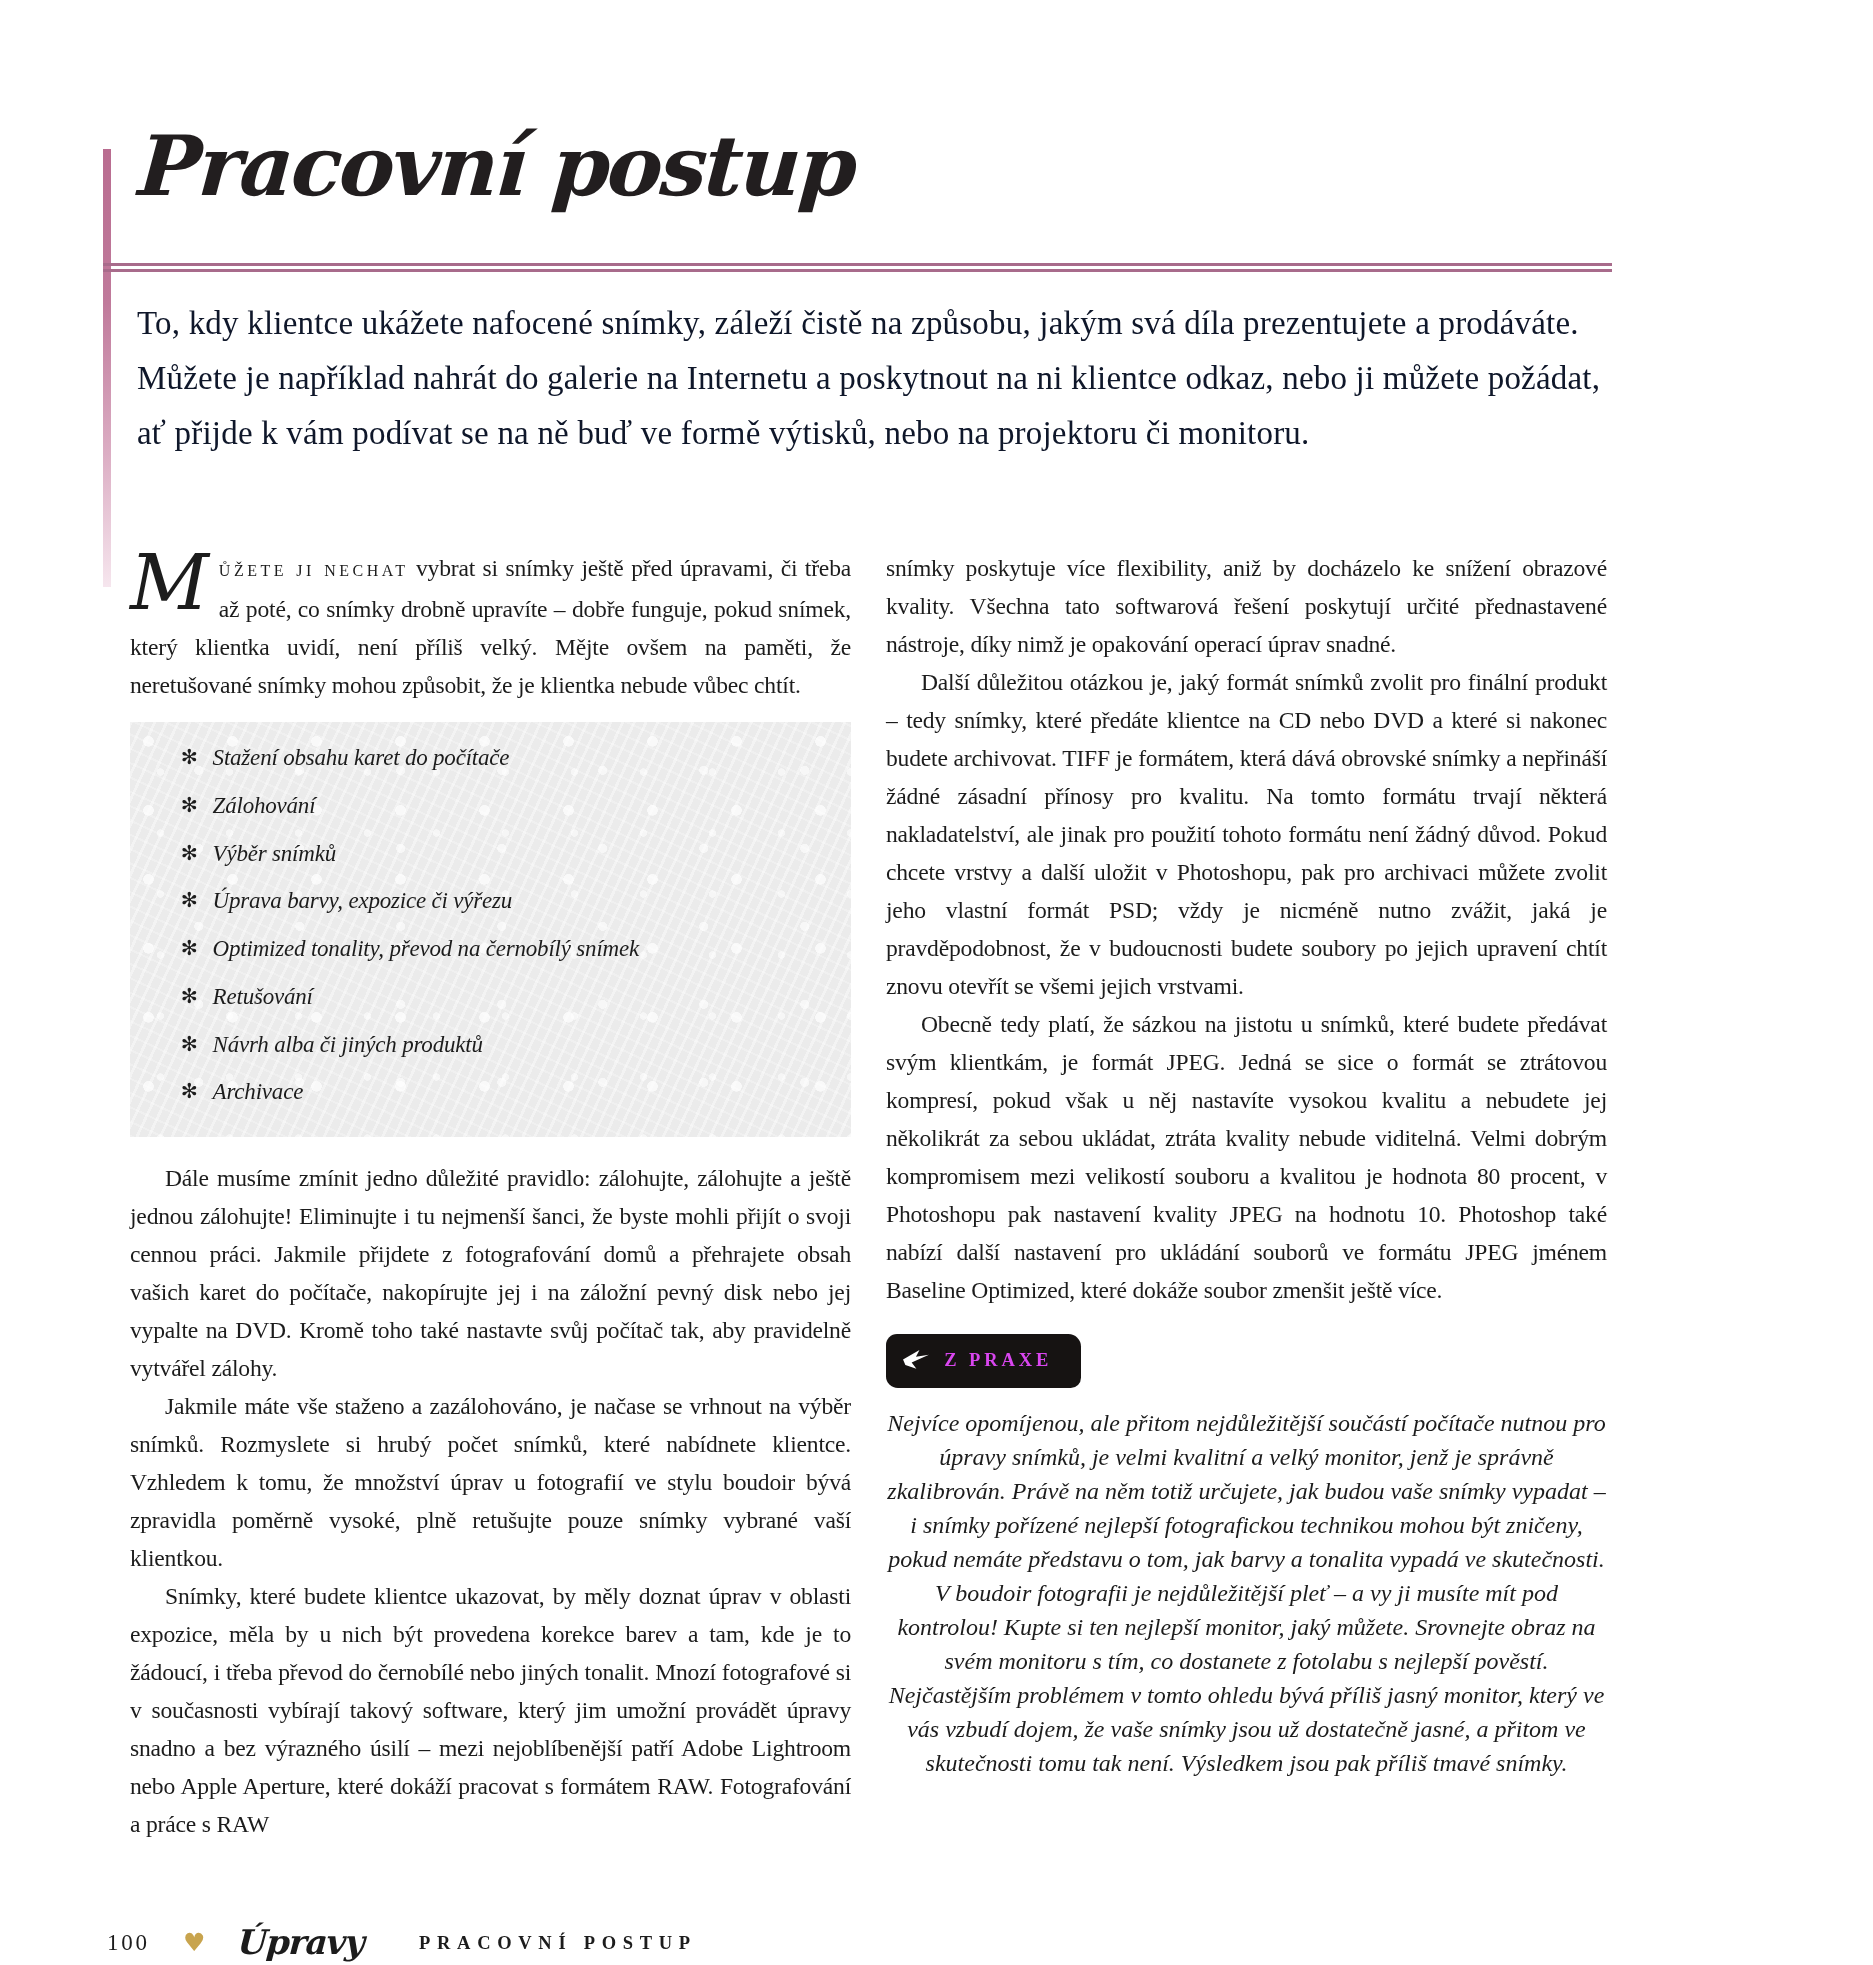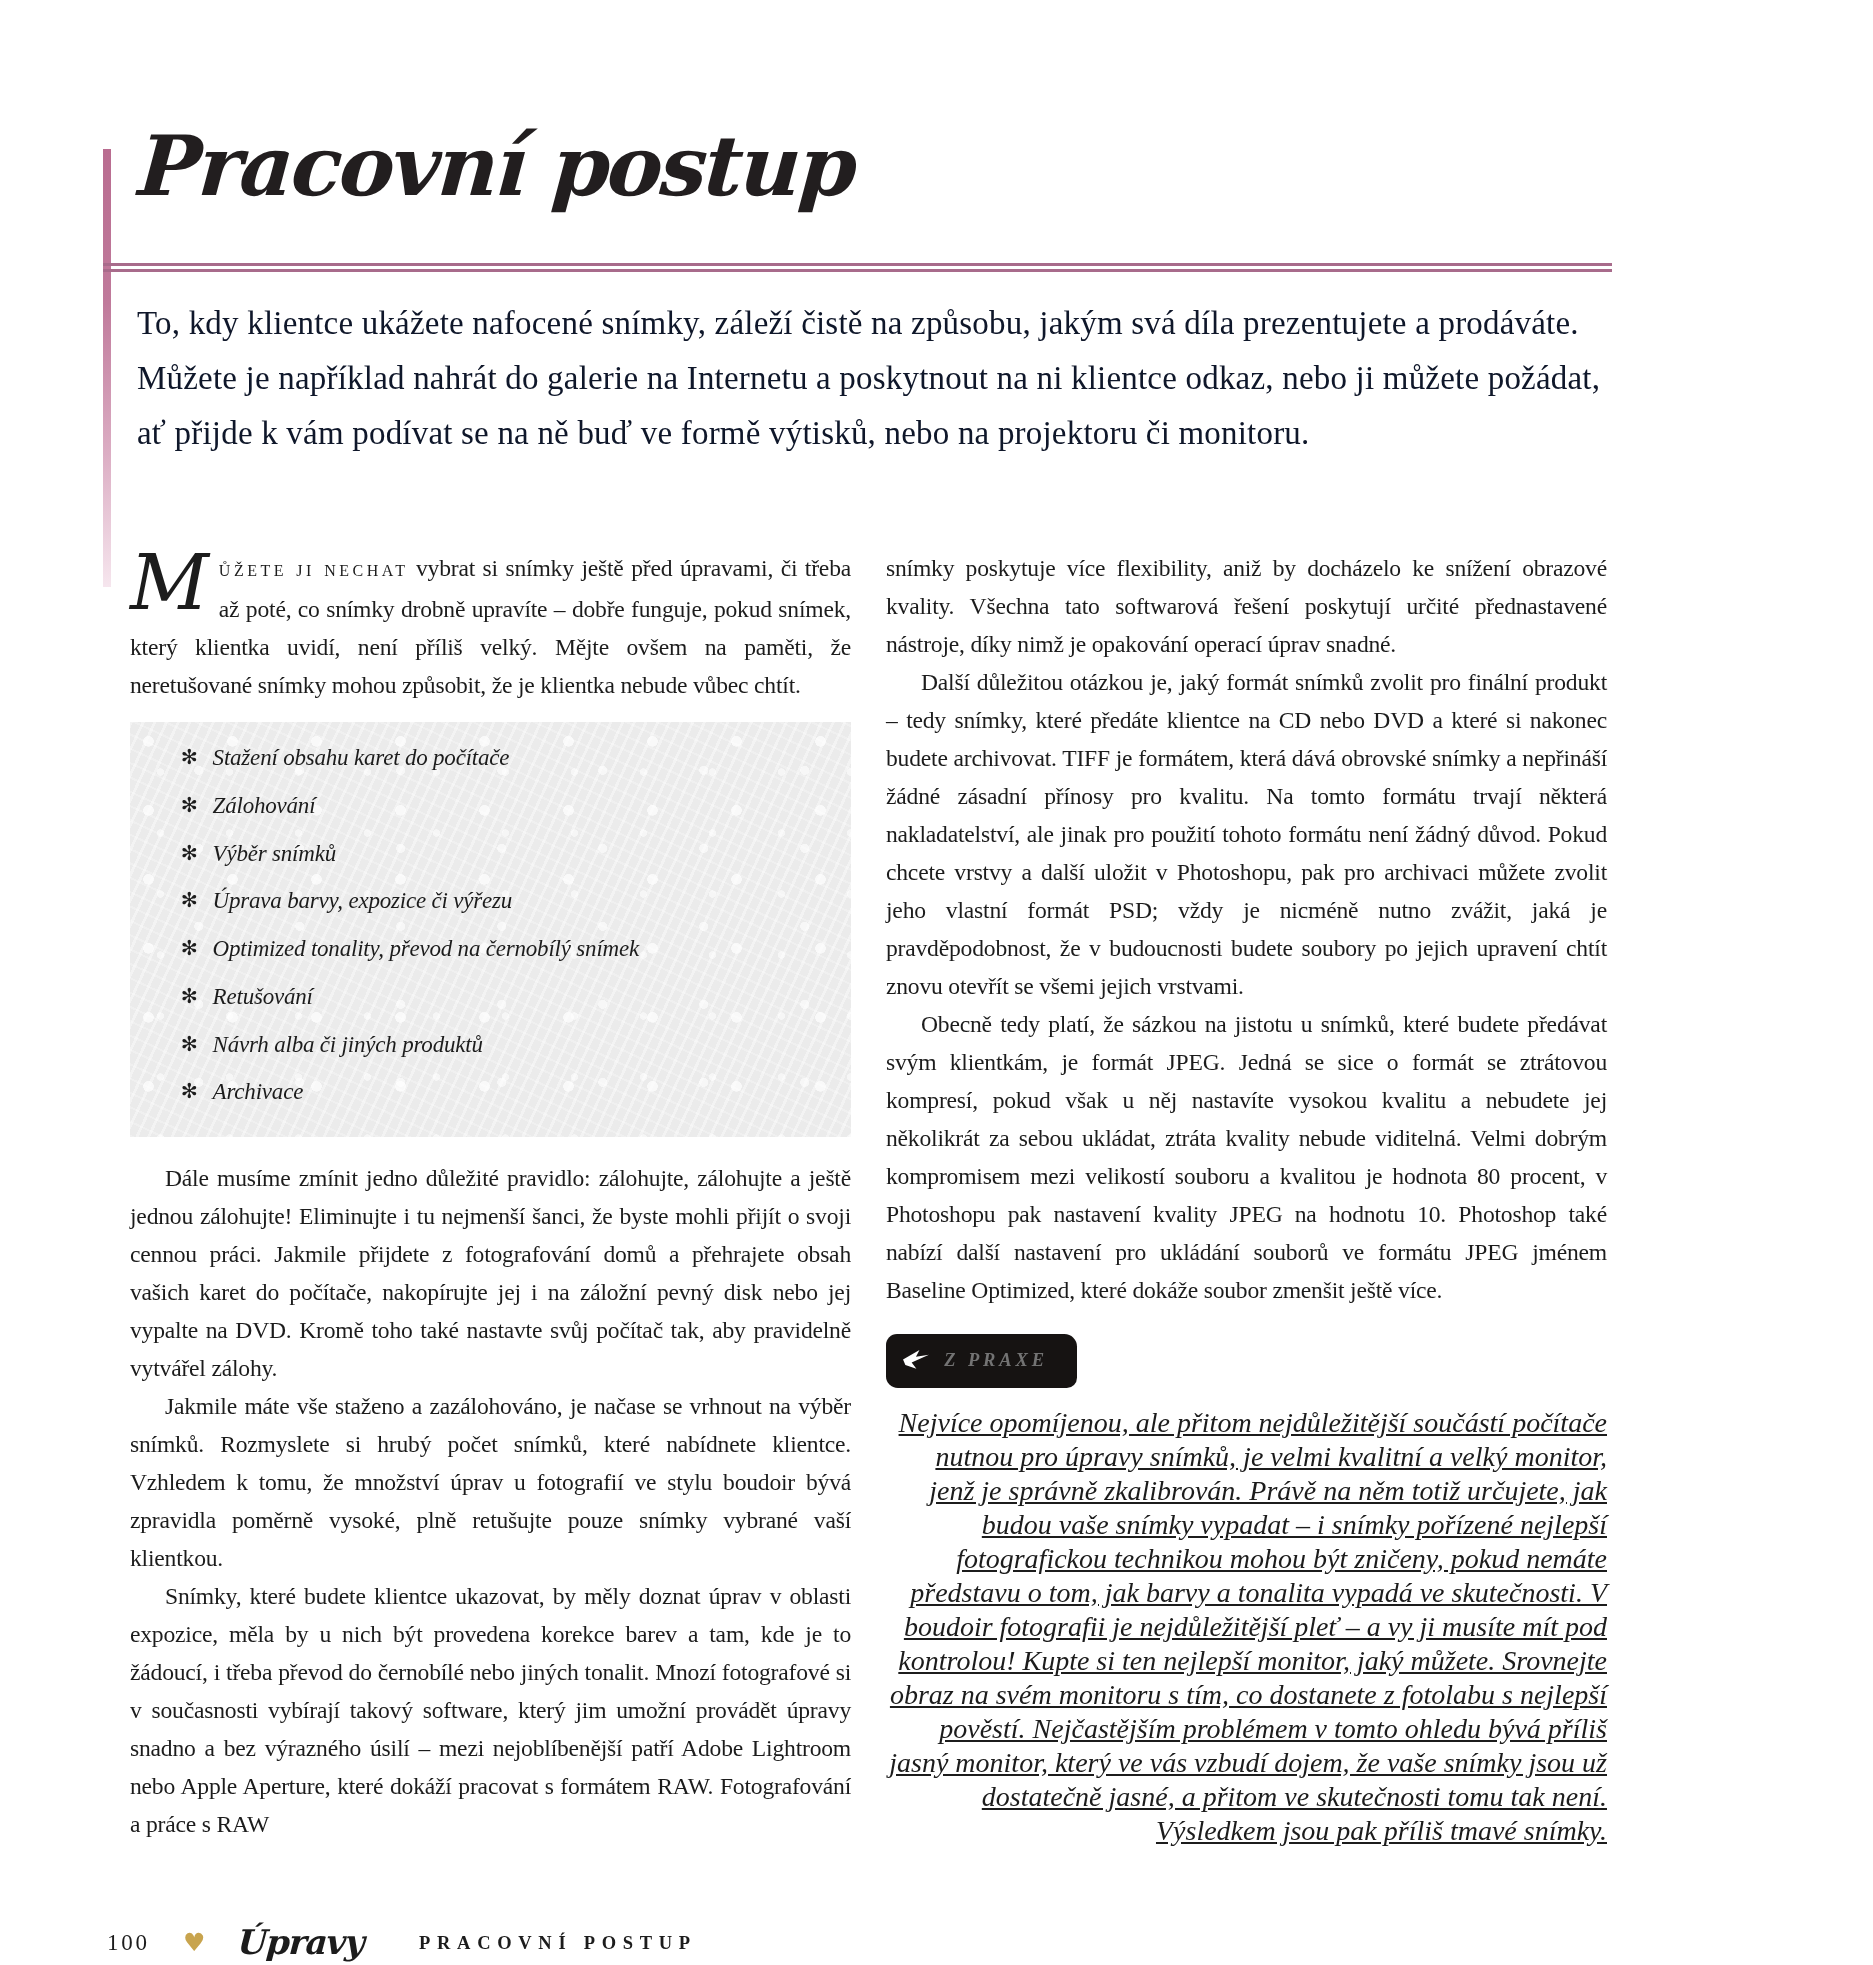--- a/index.html
+++ b/index.html
@@ -74,33 +74,32 @@
     margin-bottom:22px;text-align:left;
   }
   .bullet{
     font-family:"DejaVu Sans", sans-serif;font-style:normal;
     font-size:20.4px;line-height:1.2;flex:0 0 auto;
   }
   
   .zpraxe{
     display:inline-flex;align-items:center;gap:13.4px;
     margin:25px 0 18px 0;
-    background:#161312;color:#737373;
+    background:#161312;color:#d946ef;
     border-radius:11px 12.6px 10.2px 11.8px;
     padding:7px 29px 8.6px 17.3px;
-    font-style:italic;
   }
   .zpraxe-label{
     font-size:18.5px;letter-spacing:3.9px;font-weight:bold;
   }
   .pointer-icon{display:inline-block;width:27.5px;height:20.4px;}
   
   .note{
-    margin:0;font-style:italic;font-size:28px;line-height:34px;
-    letter-spacing:0;text-align:right;text-decoration:underline;
+    margin:0;font-style:italic;font-size:24px;line-height:34px;
+    letter-spacing:0;text-align:center;
   }
   
   .footer{
     position:absolute;left:107px;top:1928px;
     display:flex;align-items:center;gap:33px;
   }
   .page-number{font-size:23px;letter-spacing:2.8px;}
   .heart{font-family:"DejaVu Sans", sans-serif;font-size:25px;line-height:1;margin-top:-2.4px;}
   .footer-section{
     font-family:"DejaVu Serif", serif;font-style:italic;font-weight:bold;

